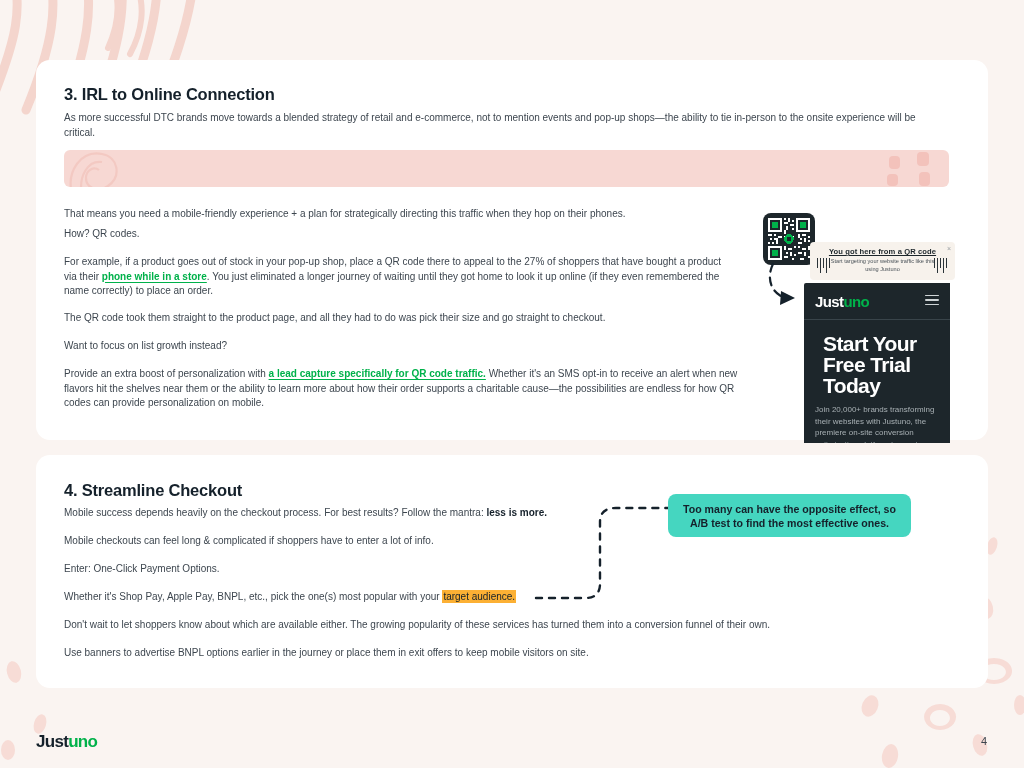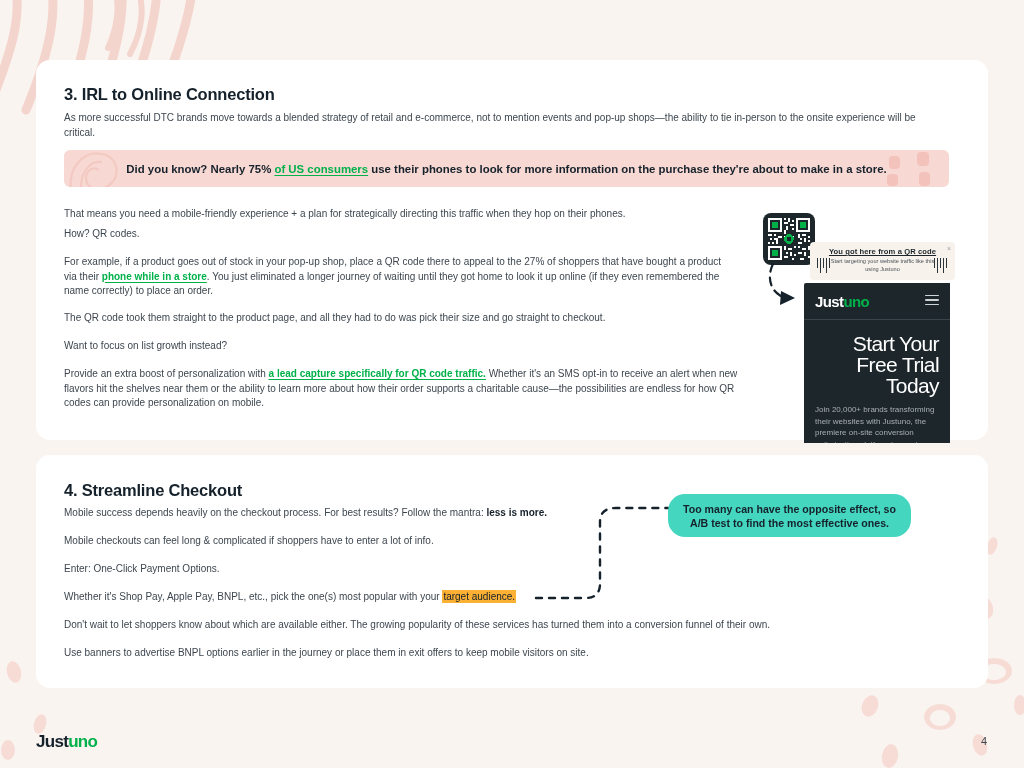--- a/index.html
+++ b/index.html
@@ -213,25 +213,24 @@
     border-radius: 1px;
   }
   #mobile-card .mc-head-rule {
     height: 1px;
     background: #39444a;
     margin: 9px 0 0 0;
   }
   #mobile-card .mc-title {
     color: #ffffff;
     font-size: 21px;
-    font-weight: normal;
+    font-weight: bold;
     line-height: 21px;
     letter-spacing: -0.6px;
-    padding: 13px 11px 0 11px;
-    text-align: right;
+    padding: 13px 11px 0 19px;
   }
   #mobile-card .mc-body {
     color: #a8b0b4;
     font-size: 8px;
     line-height: 11.5px;
     padding: 8px 11px 0 11px;
   }
 
   
   #s4-title { position: absolute; left: 64px; top: 481px; }
@@ -247,21 +246,21 @@
     color: #15212b;
     padding: 1px 1px;
   }
 
   
   #annotation {
     position: absolute;
     left: 668px; top: 494px;
     width: 243px; height: 43px;
     background: #45d6c0;
-    border-radius: 17px;
+    border-radius: 8px;
     display: flex;
     align-items: center;
     justify-content: center;
     text-align: center;
   }
   #annotation .ann-text {
     font-size: 10.6px;
     font-weight: bold;
     color: #15212b;
     line-height: 14px;
@@ -338,23 +337,20 @@
 
 <div class="para" id="s3-intro">As more successful DTC brands move towards a blended strategy of retail and e-commerce, not to mention events and pop-up shops—the ability to tie in-person to the onsite experience will be critical.</div>
 
 <div id="callout">
   <svg class="callout-deco-left" viewBox="0 0 64 48">
     <g fill="none" stroke="#f0bdb5" stroke-width="2.2">
       <path d="M4 46 C -2 22, 14 2, 34 6 C 50 9, 54 28, 40 38 C 30 45, 18 40, 18 30 C 18 22, 26 18, 31 22"></path>
       <path d="M14 48 C 10 28, 20 12, 34 14"></path>
     </g>
   </svg>
-  <div class="callout-text">
-    <span>Did you know? Nearly 75% </span><a class="link" href="#">of US consumers</a><span> use their phones to look for more information on the purchase they're about to make in a store.</span>
-  </div>
   <div class="callout-deco-right">
     <i style="left:2px;  top:4px;  width:11px; height:13px;"></i>
     <i style="left:30px; top:0px;  width:12px; height:14px;"></i>
     <i style="left:0px;  top:22px; width:11px; height:12px;"></i>
     <i style="left:32px; top:20px; width:11px; height:14px;"></i>
   </div>
 </div>
 
 <div class="para" id="s3-p1">That means you need a mobile-friendly experience + a plan for strategically directing this traffic when they hop on their phones.</div>
 <div class="para" id="s3-p2">How? QR codes.</div>

